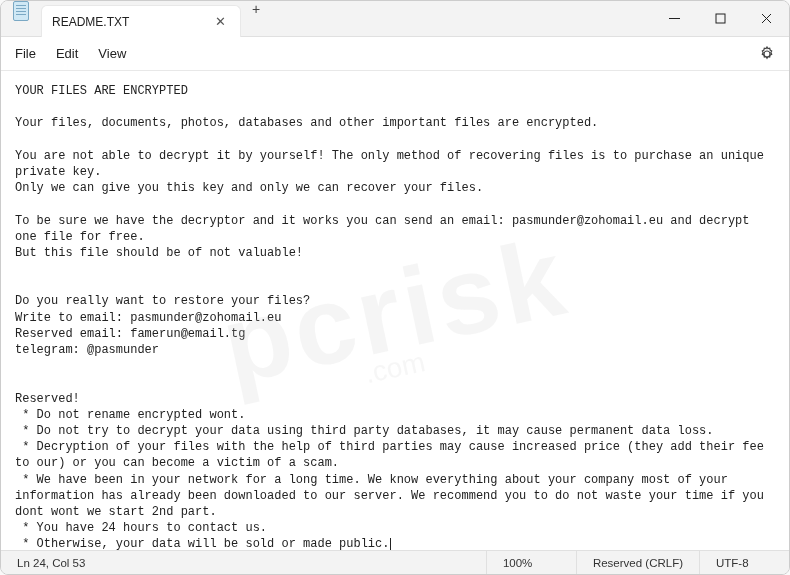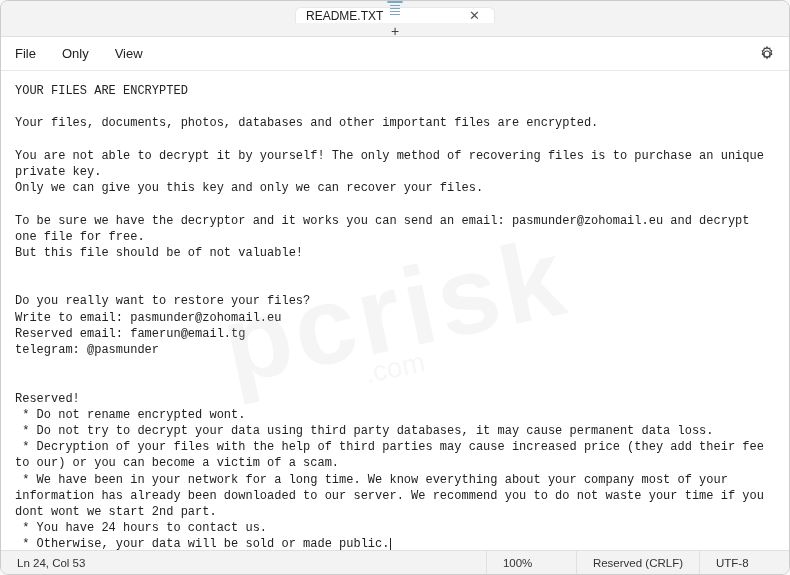--- a/index.html
+++ b/index.html
@@ -10,24 +10,23 @@
       background: #f9f9f9;
       display: flex;
       flex-direction: column;
       border: 1px solid #ccc;
       border-radius: 8px;
       overflow: hidden;
     }
     .titlebar {
       height: 36px;
       display: flex;
-      align-items: center;
+      align-items: flex-start;
       background: #f3f3f3;
       border-bottom: 1px solid #e0e0e0;
-      flex-direction: column;
     }
     .app-icon {
       width: 16px;
       height: 20px;
       margin: 0 12px;
       background: #cfe8f5;
       border: 1px solid #7aa8c4;
       border-radius: 2px;
       position: relative;
     }
@@ -83,21 +82,21 @@
     }
     .win-btn svg { width: 11px; height: 11px; }
     .menubar {
       height: 34px;
       display: flex;
       align-items: center;
       padding: 0 10px;
       background: #fff;
       border-bottom: 1px solid #e8e8e8;
       font-size: 13px;
-      gap: 18px;
+      gap: 12px;
     }
     .menubar .menu-item {
       color: #222;
       cursor: pointer;
       padding: 4px 4px;
     }
     .gear {
       margin-left: auto;
       cursor: pointer;
       padding: 4px;
@@ -189,21 +188,21 @@
       <svg viewBox="0 0 11 11">
           <line x1="1" y1="1" x2="10" y2="10" stroke="#222" stroke-width="1"></line>
           <line x1="10" y1="1" x2="1" y2="10" stroke="#222" stroke-width="1"></line>
         </svg>
     </div>
   </div>
 </div>
 
 <div class="menubar">
   <span class="menu-item">File</span>
-  <span class="menu-item">Only</span>
+  <span class="menu-item">Edit</span>
   <span class="menu-item">View</span>
   <span class="gear">
     <svg viewBox="0 0 16 16">
         <path fill="none" stroke="#444" stroke-width="1.2" d="M8 5a3 3 0 100 6 3 3 0 000-6zM8 1l.9 1.6 1.8-.4.4 1.8L12.7 5l-.8 1.6.8 1.6-1.6 1-.4 1.8-1.8-.4L8 12.2l-.9-1.6-1.8.4-.4-1.8L3.3 8.2l.8-1.6-.8-1.6 1.6-1 .4-1.8 1.8.4z"></path>
       </svg>
   </span>
 </div>
 
 <div class="content"><div class="watermark">pcrisk</div><div class="wm-sub">.com</div><span>YOUR FILES ARE ENCRYPTED</span>
 

